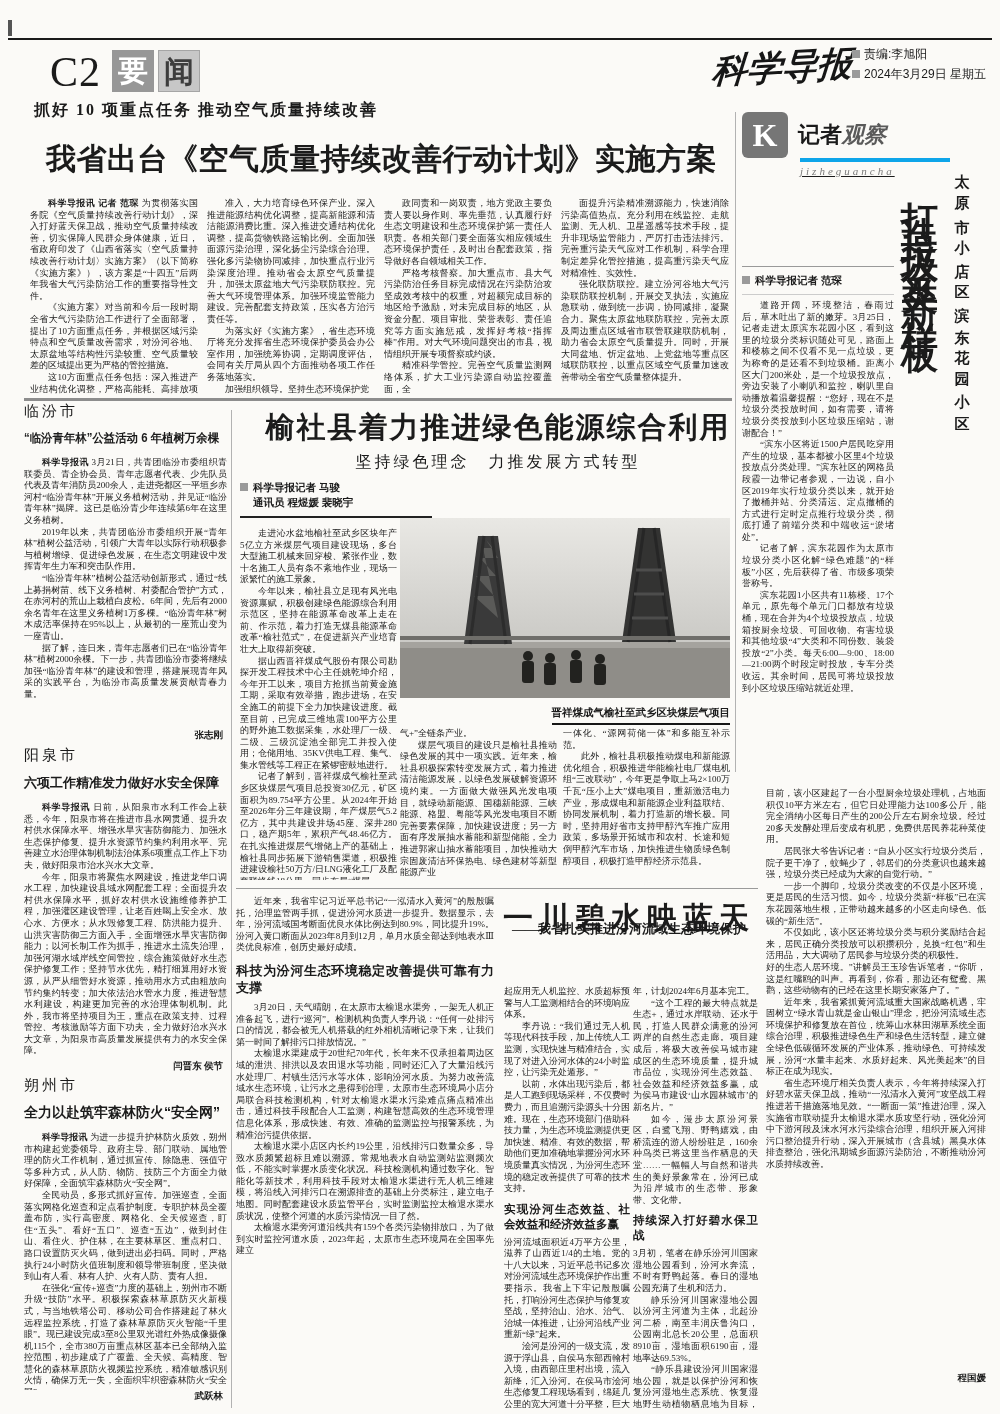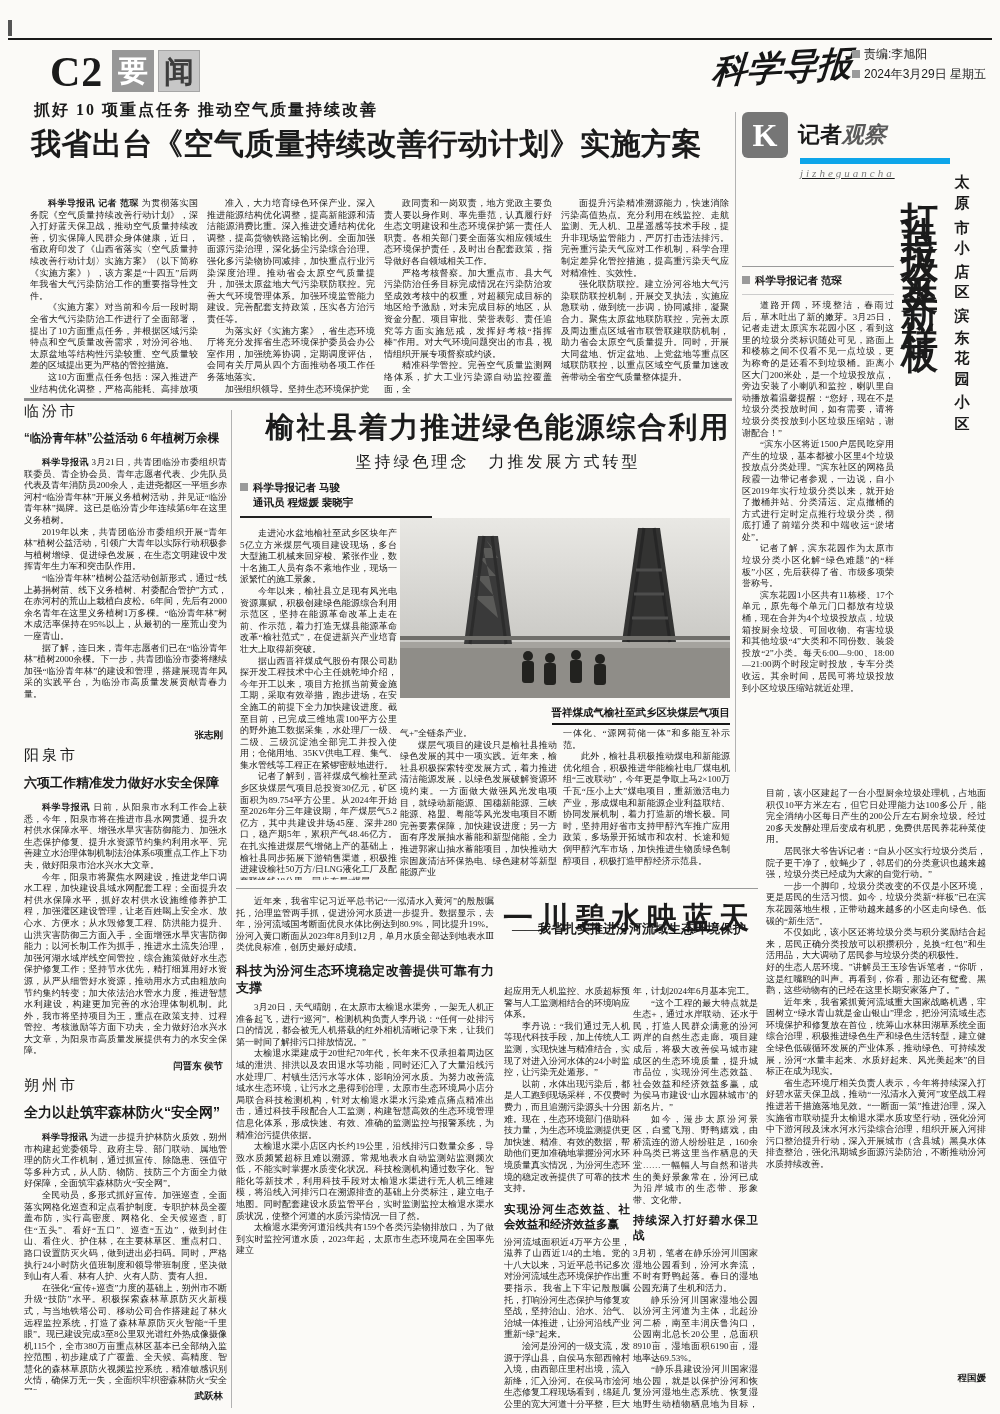--- a/index.html
+++ b/index.html
@@ -3,21 +3,21 @@
 <meta charset="utf-8">
 <style>
   html,body{margin:0;padding:0;background:#e8e6e2;}
   #page{position:relative;width:1000px;height:1414px;margin:0 auto;background:#fbfaf7;
         font-family:"Liberation Serif","DejaVu Serif",serif;color:#1b1b1b;overflow:hidden;}
   .abs{position:absolute;}
   .sans{font-family:"Liberation Sans","DejaVu Sans",sans-serif;}
   
   .edge-tick{left:8px;top:20px;width:4px;height:16px;background:#555;}
   .top-rule{left:8px;right:8px;top:38px;height:2px;background:#1a1a1a;}
-  .page-no{left:50px;top:48px;font-size:42px;font-weight:bold;letter-spacing:1px;}
+  .page-no{left:50px;top:48px;font-size:42px;font-weight:normal;letter-spacing:1px;}
   .sec-box{width:42px;height:42px;text-align:center;line-height:42px;font-size:30px;font-weight:bold;}
   .sec-box.b1{left:112px;top:50px;background:#979797;color:#fff;}
   .sec-box.b2{left:158px;top:50px;background:#c7c7c7;color:#3d3d3d;border:1px solid #a5a5a5;box-sizing:border-box;}
   .masthead{left:712px;top:44px;font-size:35px;font-weight:bold;font-style:italic;
             transform:rotate(-3deg) skewX(-7deg);color:#161616;}
   .hinfo{left:852px;width:130px;font-size:12px;white-space:nowrap;}
   .hinfo .sq{display:inline-block;width:8px;height:8px;background:#9a9a9a;margin-right:4px;}
   
   .body{font-size:9px;line-height:11.6px;text-align:justify;overflow:hidden;}
   .body p{margin:0;text-indent:2em;}
@@ -33,21 +33,21 @@
   
   .brief{left:24px;width:203px;}
   .brief .ckicker{font-size:15px;letter-spacing:3px;margin-bottom:9px;}
   .brief h3{margin:0 0 10px 0;font-weight:800;white-space:nowrap;transform-origin:left;}
   
   .obs-head{left:742px;top:112px;width:245px;height:92px;text-decoration:underline;}
   .klogo{display:inline-block;width:46px;height:46px;background:#767676;border-radius:6px;color:#fff;
          font-size:32px;font-weight:bold;text-align:center;line-height:46px;vertical-align:middle;}
   .obs-title{display:inline-block;vertical-align:middle;margin-left:10px;font-size:22px;font-weight:800;}
   .obs-title em{font-style:italic;font-weight:bold;color:#5a5a5a;font-family:"Liberation Serif",serif;}
-  .obs-pinyin{margin-left:58px;border-top:6px solid #0ea5e9;padding-top:3px;width:150px;
+  .obs-pinyin{margin-left:58px;border-top:4px solid #0ea5e9;padding-top:3px;width:150px;
               font-style:italic;font-size:11px;letter-spacing:3px;color:#7a7a7a;}
   .obs-byline{left:742px;top:266px;width:152px;border-top:1px solid #999;border-bottom:1px solid #ccc;
               padding:7px 0 6px 0;font-weight:bold;font-size:10.5px;}
   .obs-byline .sq{display:inline-block;width:8px;height:8px;background:#9a9a9a;margin-right:5px;}
   .obs-body{left:742px;top:300px;width:152px;height:470px;}
   .vkick{left:952px;top:162px;height:480px;writing-mode:vertical-rl;font-size:15px;font-weight:600;
          letter-spacing:22px;}
   .vhead{left:894px;top:172px;height:600px;writing-mode:vertical-rl;font-size:37px;font-weight:800;
          letter-spacing:15px;}
   
@@ -86,21 +86,21 @@
   <div class="abs edge-tick"></div>
   <div class="abs top-rule"></div>
   <div class="abs page-no">C2</div>
   <div class="abs sec-box b1 sans">要</div>
   <div class="abs sec-box b2 sans">闻</div>
   <div class="abs masthead">科学导报</div>
   <div class="abs hinfo sans" style="top:46px;"><span class="sq"></span><span>责编:李旭阳</span></div>
   <div class="abs hinfo sans" style="top:66px;"><span class="sq"></span><span>2024年3月29日  星期五</span></div>
 
   <div class="abs kicker">抓好 10 项重点任务  推动空气质量持续改善</div>
-  <h1 class="abs headline sans" style="margin:0;">我省出台《空气质量持续改善行动计划》实施方案</h1>
+  <h1 class="abs headline sans" style="margin:15px;">我省出台《空气质量持续改善行动计划》实施方案</h1>
   <div class="abs tcol body" style="left:30px;">
       <p><b>科学导报讯 记者 范琛  </b>为贯彻落实国务院《空气质量持续改善行动计划》，深入打好蓝天保卫战，推动空气质量持续改善，切实保障人民群众身体健康，近日，省政府印发了《山西省落实〈空气质量持续改善行动计划〉实施方案》（以下简称《实施方案》），该方案是“十四五”后两年我省大气污染防治工作的重要指导性文件。</p>
       <p>《实施方案》对当前和今后一段时期全省大气污染防治工作进行了全面部署，提出了10方面重点任务，并根据区域污染特点和空气质量改善需求，对汾河谷地、太原盆地等结构性污染较重、空气质量较差的区域提出更为严格的管控措施。</p>
       <p>这10方面重点任务包括：深入推进产业结构优化调整，严格高能耗、高排放项目</p>
     </div>
   <div class="abs tcol body" style="left:207px;">
       <p>准入，大力培育绿色环保产业。深入推进能源结构优化调整，提高新能源和清洁能源消费比重。深入推进交通结构优化调整，提高货物铁路运输比例。全面加强面源污染治理，深化扬尘污染综合治理。强化多污染物协同减排，加快重点行业污染深度治理。推动省会太原空气质量提升，加强太原盆地大气污染联防联控。完善大气环境管理体系。加强环境监管能力建设。完善配套支持政策，压实各方治污责任等。</p>
       <p>为落实好《实施方案》，省生态环境厅将充分发挥省生态环境保护委员会办公室作用，加强统筹协调，定期调度评估，会同有关厅局从四个方面推动各项工作任务落地落实。</p>
       <p>加强组织领导。坚持生态环境保护党</p>
     </div>

